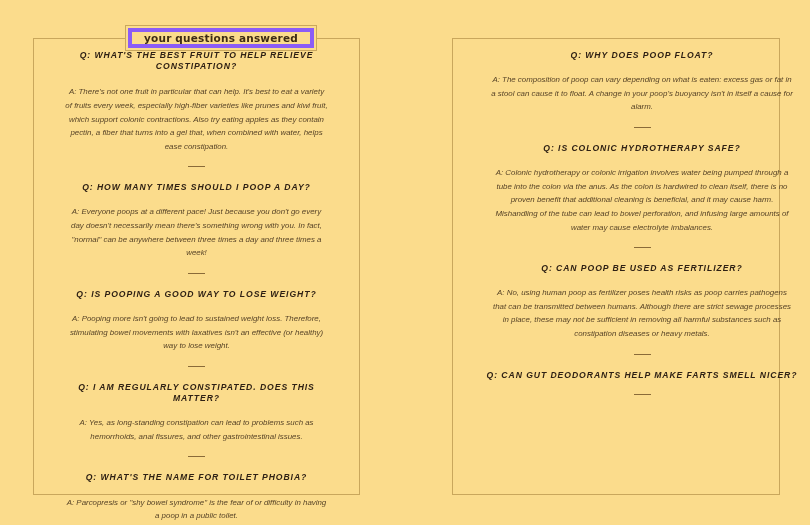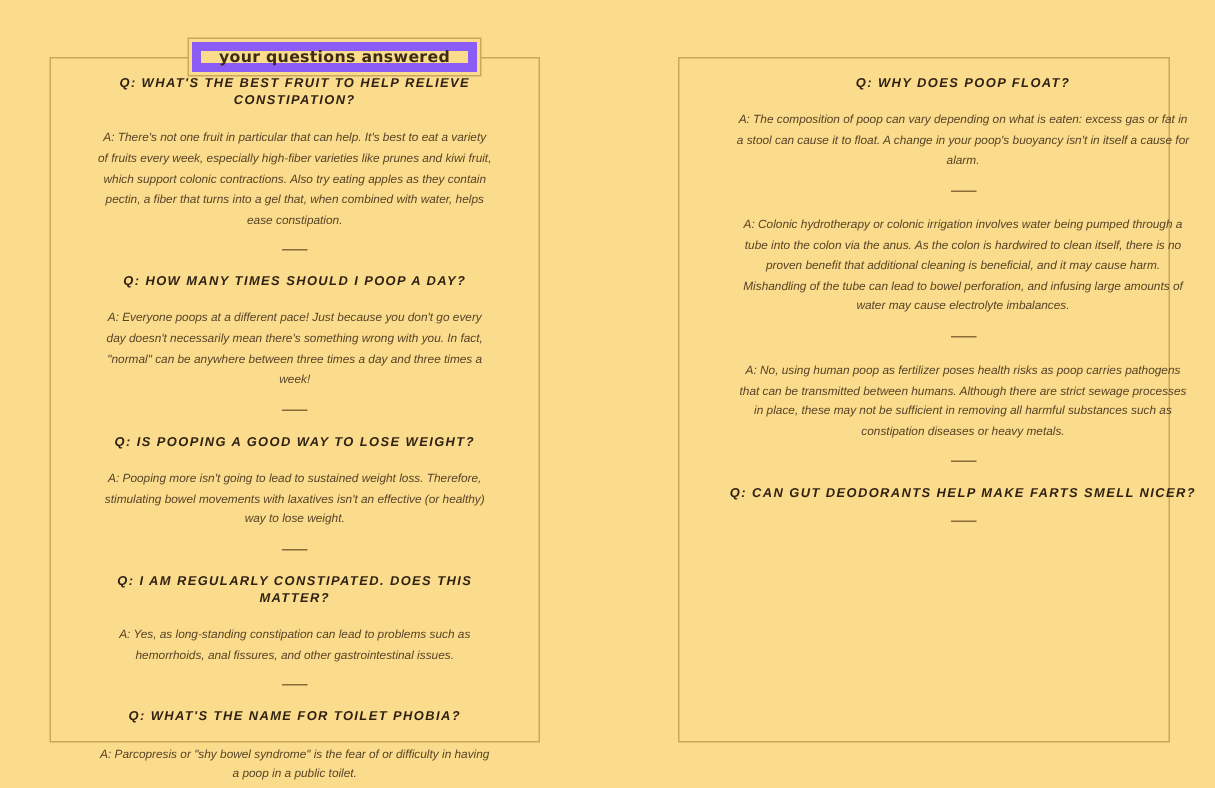--- a/index.html
+++ b/index.html
@@ -46,21 +46,21 @@
     position: absolute;
     left: 128px;
     top: 28px;
     height: 20px;
     padding: 0 12px;
     box-sizing: border-box;
     display: flex;
     align-items: center;
     justify-content: center;
     background: #fbdc8c;
-    border: 6px solid #8b5cf6;
+    border: 4px solid #8b5cf6;
     box-shadow: 0 0 0 2px #fbdc8c, 0 0 0 3px #c9a75c;
     z-index: 5;
   }
   .title-badge span {
     font-family: "DejaVu Sans", sans-serif;
     font-size: 10.5px;
     font-weight: 700;
     color: #3d2c14;
     letter-spacing: 0.2px;
     white-space: nowrap;
@@ -169,25 +169,27 @@
 
   <div class="col col-right">
 
     <div class="qa">
       <p class="q">Q: Why does poop float?</p>
       <p class="a">A: The composition of poop can vary depending on what is eaten: excess gas or fat in a stool can cause it to float. A change in your poop's buoyancy isn't in itself a cause for alarm.</p>
       <div class="divider"></div>
     </div>
 
     <div class="qa">
+      <p class="q">Q: Is colonic hydrotherapy safe?</p>
       <p class="a">A: Colonic hydrotherapy or colonic irrigation involves water being pumped through a tube into the colon via the anus. As the colon is hardwired to clean itself, there is no proven benefit that additional cleaning is beneficial, and it may cause harm. Mishandling of the tube can lead to bowel perforation, and infusing large amounts of water may cause electrolyte imbalances.</p>
       <div class="divider"></div>
     </div>
 
     <div class="qa">
+      <p class="q">Q: Can poop be used as fertilizer?</p>
       <p class="a">A: No, using human poop as fertilizer poses health risks as poop carries pathogens that can be transmitted between humans. Although there are strict sewage processes in place, these may not be sufficient in removing all harmful substances such as constipation diseases or heavy metals.</p>
       <div class="divider"></div>
     </div>
 
     <div class="qa">
       <p class="q">Q: Can gut deodorants help make farts smell nicer?</p>
       <div class="divider"></div>
     </div>
 
   </div>

